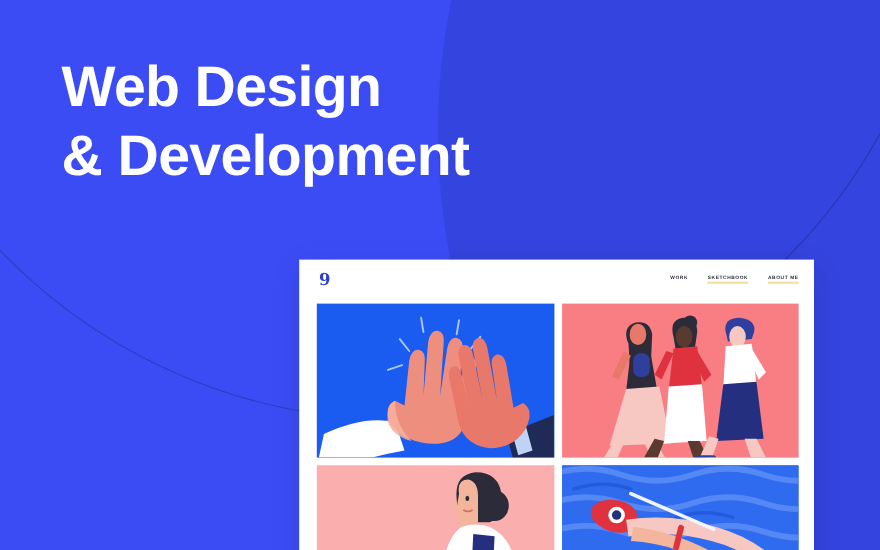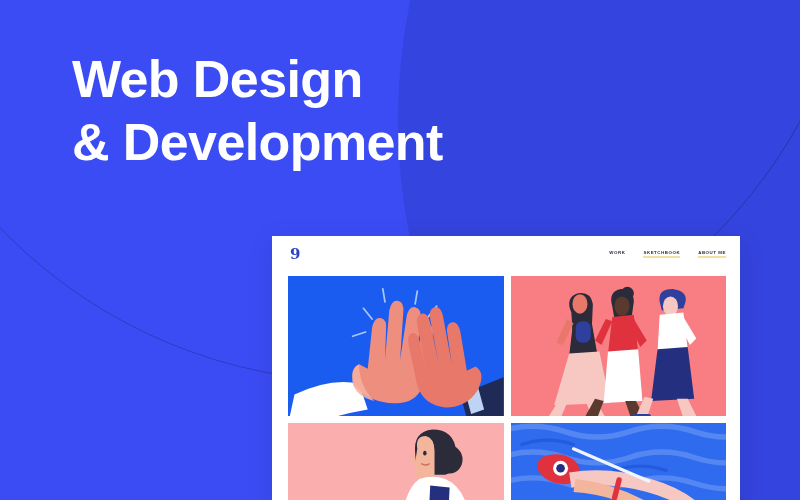--- a/index.html
+++ b/index.html
@@ -39,21 +39,21 @@
     width: 1000px;
     height: 1000px;
     border-radius: 50%;
     border: 1px solid rgba(0,0,0,0.22);
     pointer-events: none;
   }
 
   
   .headline {
     position: absolute;
-    left: 72px;
+    left: 56px;
     top: 48px;
     width: 560px;
     color: #FFFFFF;
     font-size: 52px;
     line-height: 1.22;
     font-weight: bold;
     letter-spacing: -0.6px;
     white-space: pre-line;
   }
 

